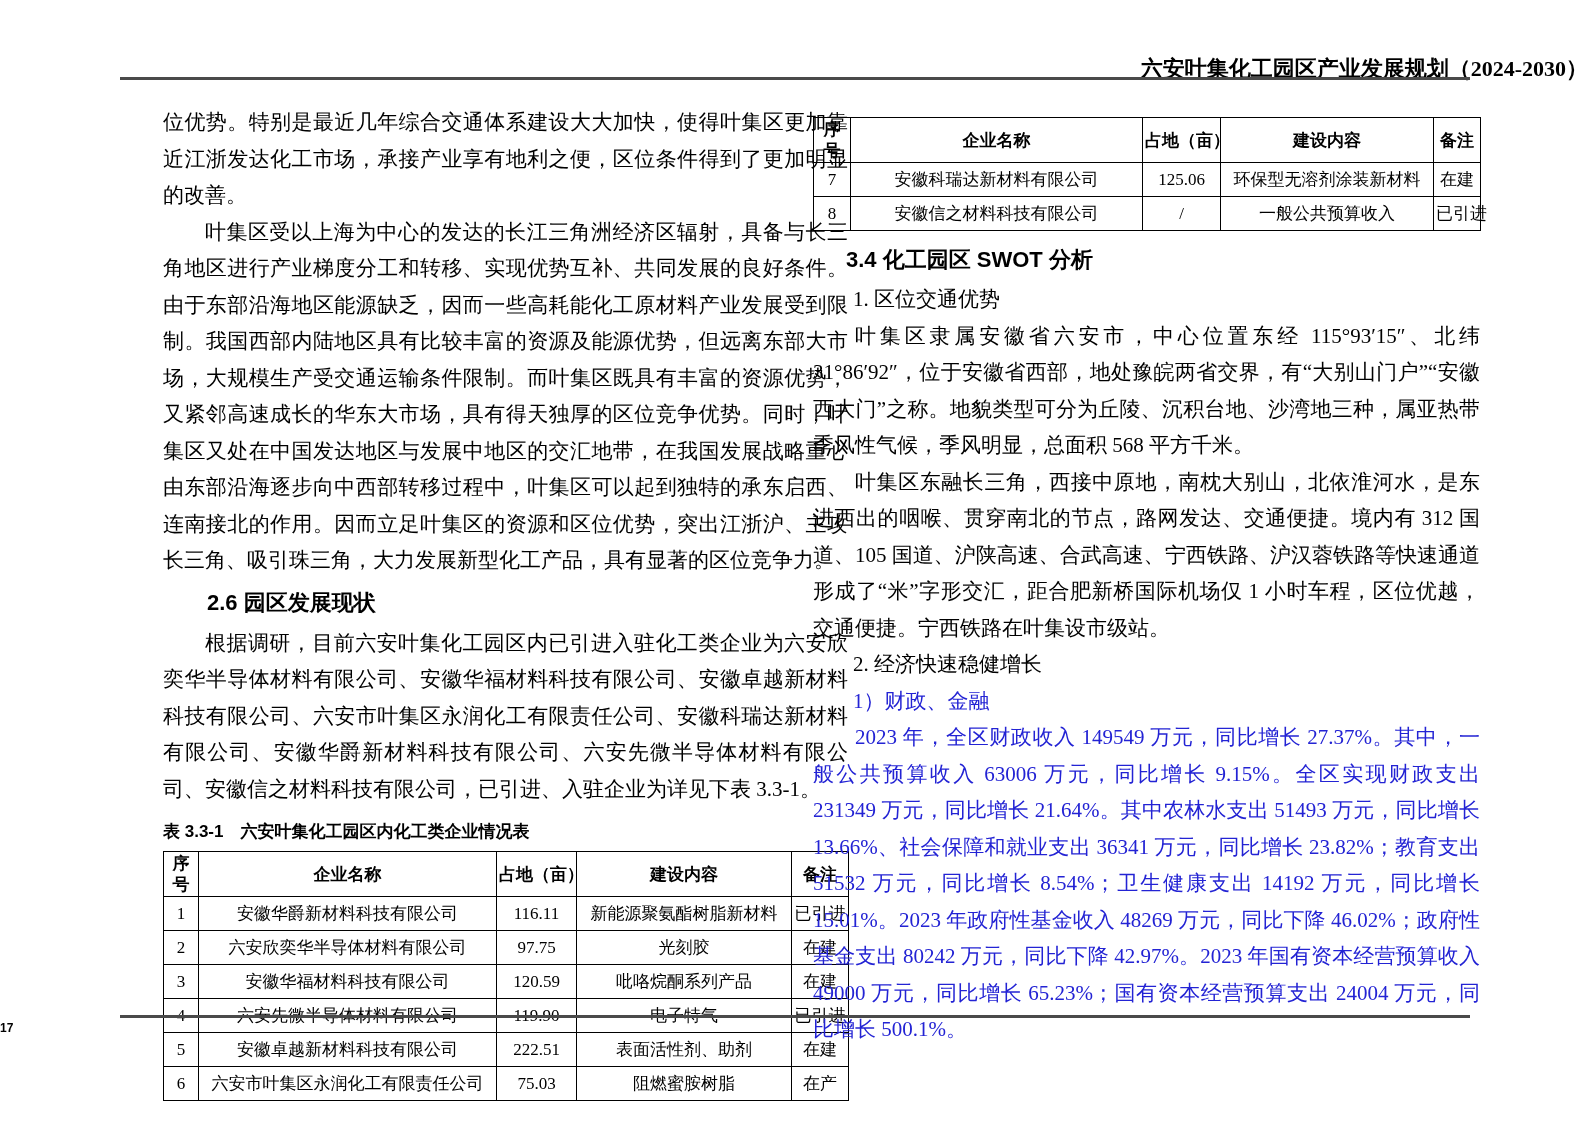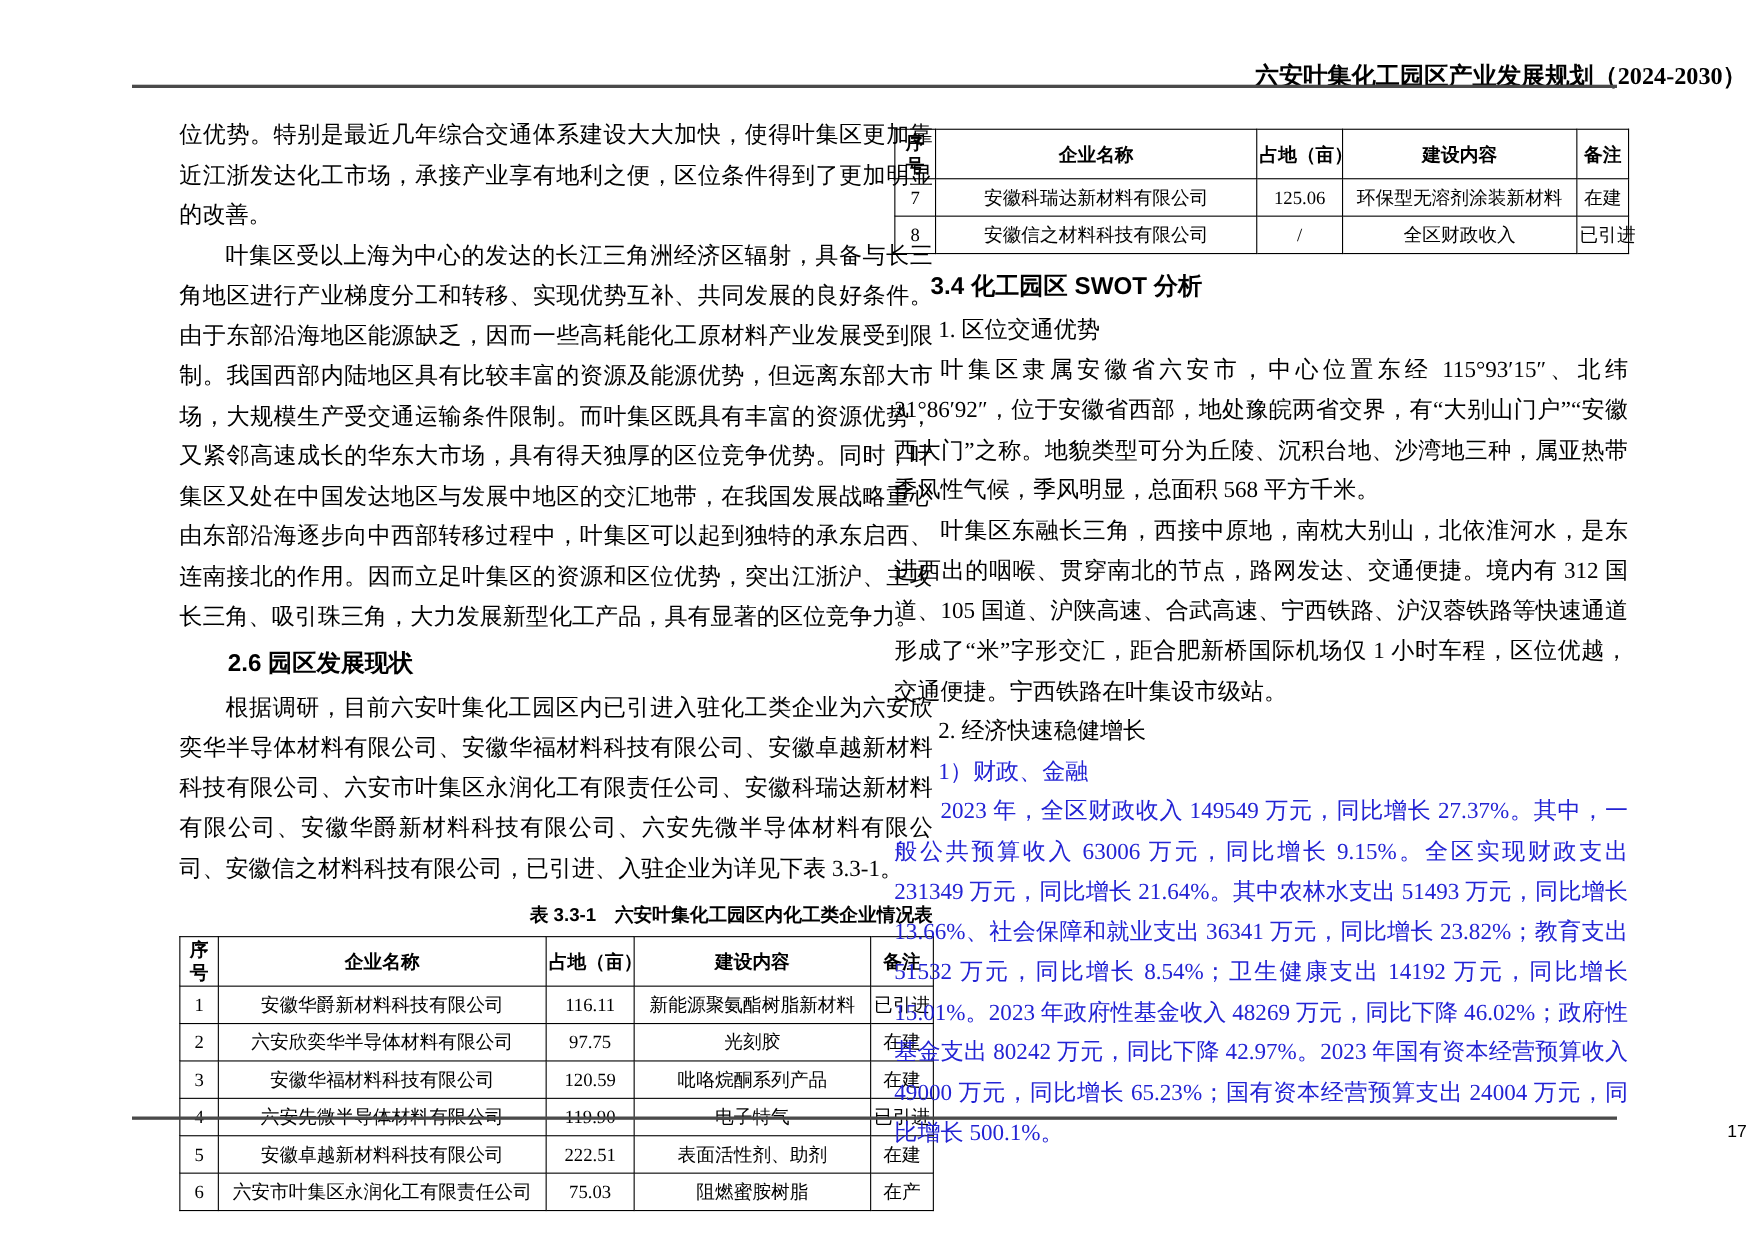--- a/index.html
+++ b/index.html
@@ -21,34 +21,34 @@
   .blue{color:var(--accent-blue,#2323d4);}
   
   .h-33{font-family:"Liberation Sans",sans-serif;font-weight:bold;font-size:22px;
         line-height:30px;margin:9px 0 7px 0;padding-left:44px;}
   .h-34{font-family:"Liberation Sans",sans-serif;font-weight:bold;font-size:22px;
         line-height:30px;margin:14px 0 6px 0;padding-left:33px;}
   .h-341{font-family:"Liberation Sans",sans-serif;font-weight:bold;font-size:22px;
         line-height:30px;margin:10px 0 6px 0;padding-left:21px;}
   
   .tbl-caption{font-family:"Liberation Sans",sans-serif;font-weight:bold;font-size:17px;
-        line-height:22px;text-align:right;margin:14px 0 8px 0;}
+        line-height:22px;text-align:left;margin:14px 0 8px 0;}
   table.ent{border-collapse:collapse;table-layout:fixed;width:100%;}
   table.ent th,table.ent td{border:1.6px solid #000;text-align:center;vertical-align:middle;
         padding:1px 2px;overflow:visible;}
   table.ent th{font-family:"Liberation Sans",sans-serif;font-weight:bold;font-size:17px;
         line-height:21px;height:42px;}
   table.ent td{font-family:"Liberation Serif",serif;font-size:17px;line-height:21px;height:31px;}
   table.ent th:nth-child(3),table.ent th:last-child,table.ent td:last-child{white-space:nowrap;}
   .tbl-right{margin-top:13px;}
   
   .footer-rule{position:absolute;top:1015px;left:120px;width:1350px;height:3px;
         background:var(--rule-gray,#4a4a4a);}
-  .page-number{position:absolute;top:1021px;left:0;width:100%;text-align:right;
-        font-family:"Liberation Sans",sans-serif;font-size:16px;}
+  .page-number{position:absolute;top:1021px;left:0;width:100%;text-align:left;
+        font-family:"Liberation Sans",sans-serif;font-size:12px;font-weight:bold;}
 </style>
 </head>
 <body>
 
 <div class="page">
 
   <div class="header-title">六安叶集化工园区产业发展规划（2024-2030）</div>
   <div class="header-rule"></div>
 
   <div class="col col-left">
@@ -145,21 +145,21 @@
           <td>7</td>
           <td>安徽科瑞达新材料有限公司</td>
           <td>125.06</td>
           <td>环保型无溶剂涂装新材料</td>
           <td>在建</td>
         </tr>
         <tr>
           <td>8</td>
           <td>安徽信之材料科技有限公司</td>
           <td>/</td>
-          <td>全区财政收入</td>
+          <td>一般公共预算收入</td>
           <td>已引进</td>
         </tr>
       </tbody>
     </table>
 
     <h2 class="h-34">3.4 化工园区 SWOT 分析</h2>
     <p class="body sub">1. 区位交通优势</p>
     <p class="body indent">叶集区隶属安徽省六安市，中心位置东经 115°93′15″、北纬 31°86′92″，位于安徽省西部，地处豫皖两省交界，有“大别山门户”“安徽西大门”之称。地貌类型可分为丘陵、沉积台地、沙湾地三种，属亚热带季风性气候，季风明显，总面积 568 平方千米。</p>
     <p class="body indent">叶集区东融长三角，西接中原地，南枕大别山，北依淮河水，是东进西出的咽喉、贯穿南北的节点，路网发达、交通便捷。境内有 312 国道、105 国道、沪陕高速、合武高速、宁西铁路、沪汉蓉铁路等快速通道形成了“米”字形交汇，距合肥新桥国际机场仅 1 小时车程，区位优越，交通便捷。宁西铁路在叶集设市级站。</p>
     <p class="body sub">2. 经济快速稳健增长</p>

